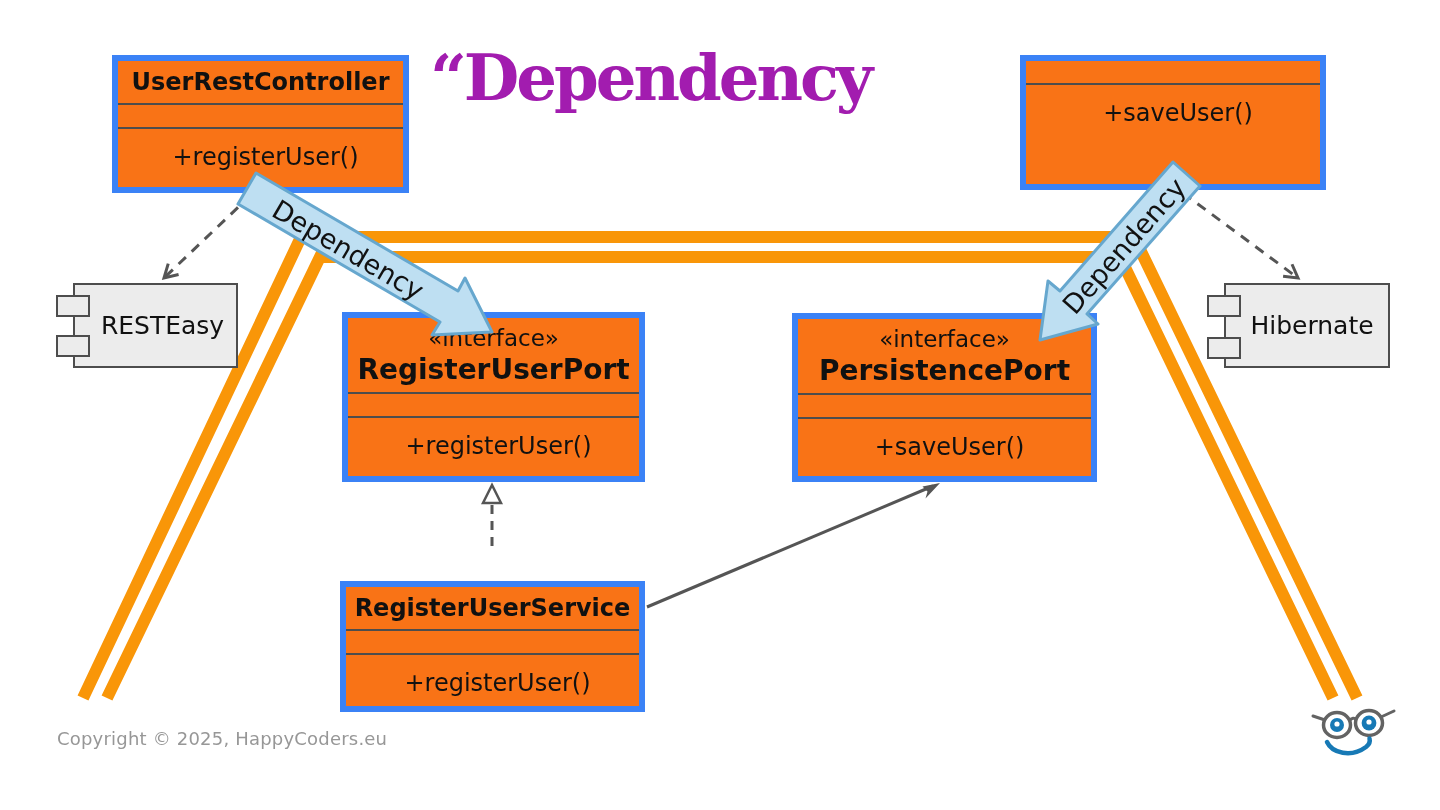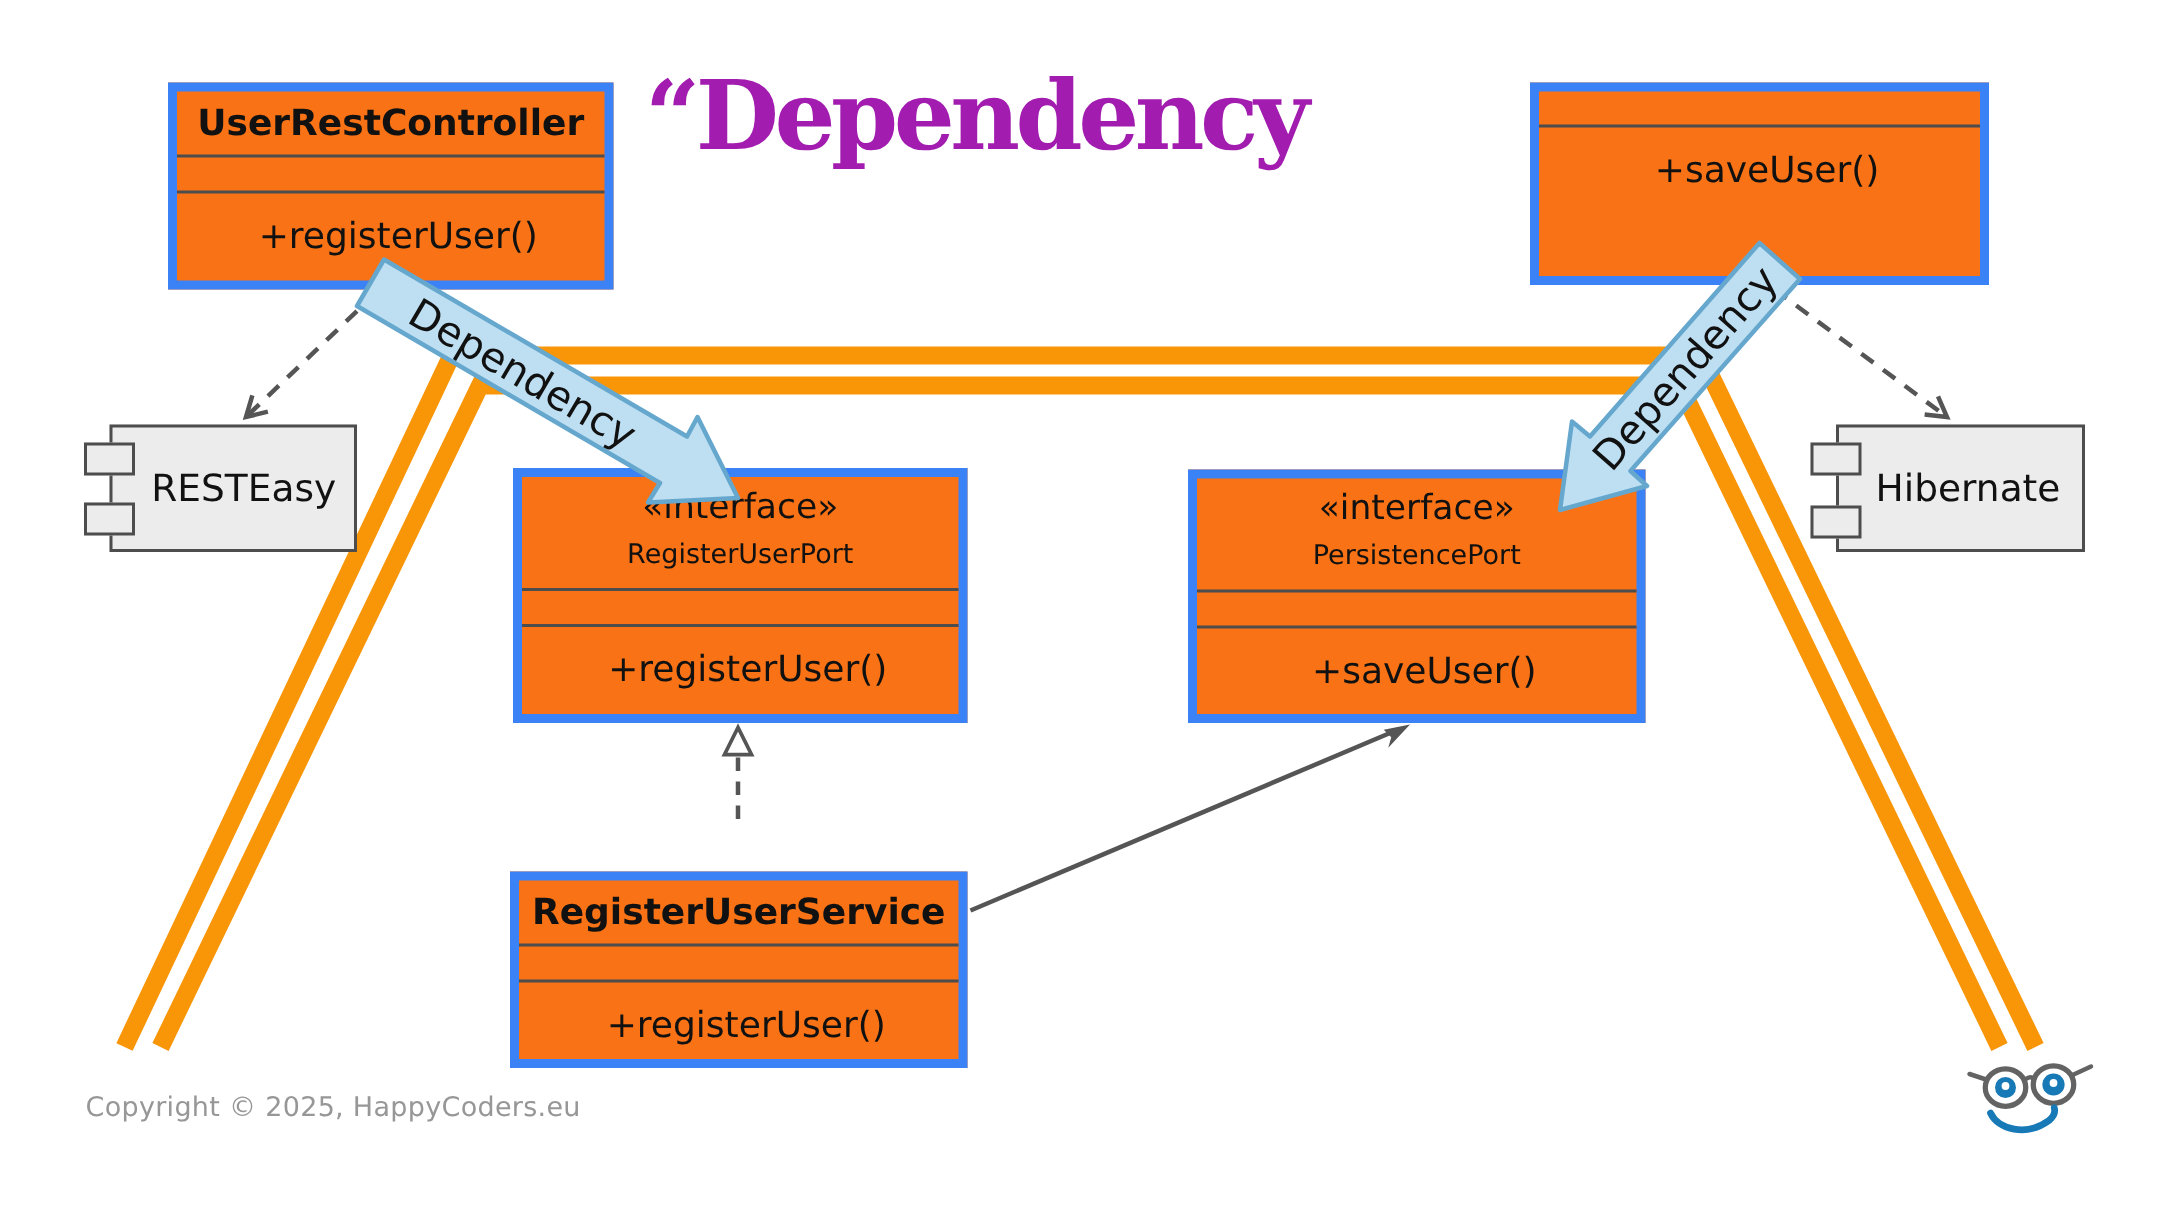--- a/index.html
+++ b/index.html
@@ -8,21 +8,21 @@
     font-family:"DejaVu Sans","Liberation Sans",sans-serif;overflow:hidden;
   }
   svg.layer{position:absolute;left:0;top:0;pointer-events:none;}
   #under-layer{z-index:1;}
   .uml-box{position:absolute;z-index:2;box-sizing:border-box;
     background:#f97316;border:6px solid #3b82f6;color:#111;}
   .uml-name{box-sizing:border-box;border-bottom:2px solid #4d4d4d;
     text-align:center;font-size:24px;font-weight:600;line-height:42px;height:44px;}
   .uml-name.two-line{height:76px;line-height:normal;padding-top:5px;}
   .stereotype{font-weight:400;font-size:23px;line-height:30px;display:block;}
-  .iface-name{font-weight:400;font-size:18px;line-height:34px;display:block;}
+  .iface-name{font-weight:700;font-size:28px;line-height:34px;display:block;}
   .uml-attrs{box-sizing:border-box;height:24px;border-bottom:2px solid #4d4d4d;}
   .uml-methods{box-sizing:border-box;font-size:24px;font-weight:400;
     padding:14px 0 0 10px;text-align:center;}
   .uml-component{position:absolute;z-index:2;box-sizing:border-box;
     background:#ececec;border:2px solid #4d4d4d;color:#111;
     display:flex;align-items:center;justify-content:center;font-size:25px;}
   .comp-tab{position:absolute;left:-19px;width:34px;height:22px;box-sizing:border-box;
     background:#ececec;border:2px solid #4d4d4d;z-index:3;}
   #overlay-layer{z-index:4;}
   #title{

